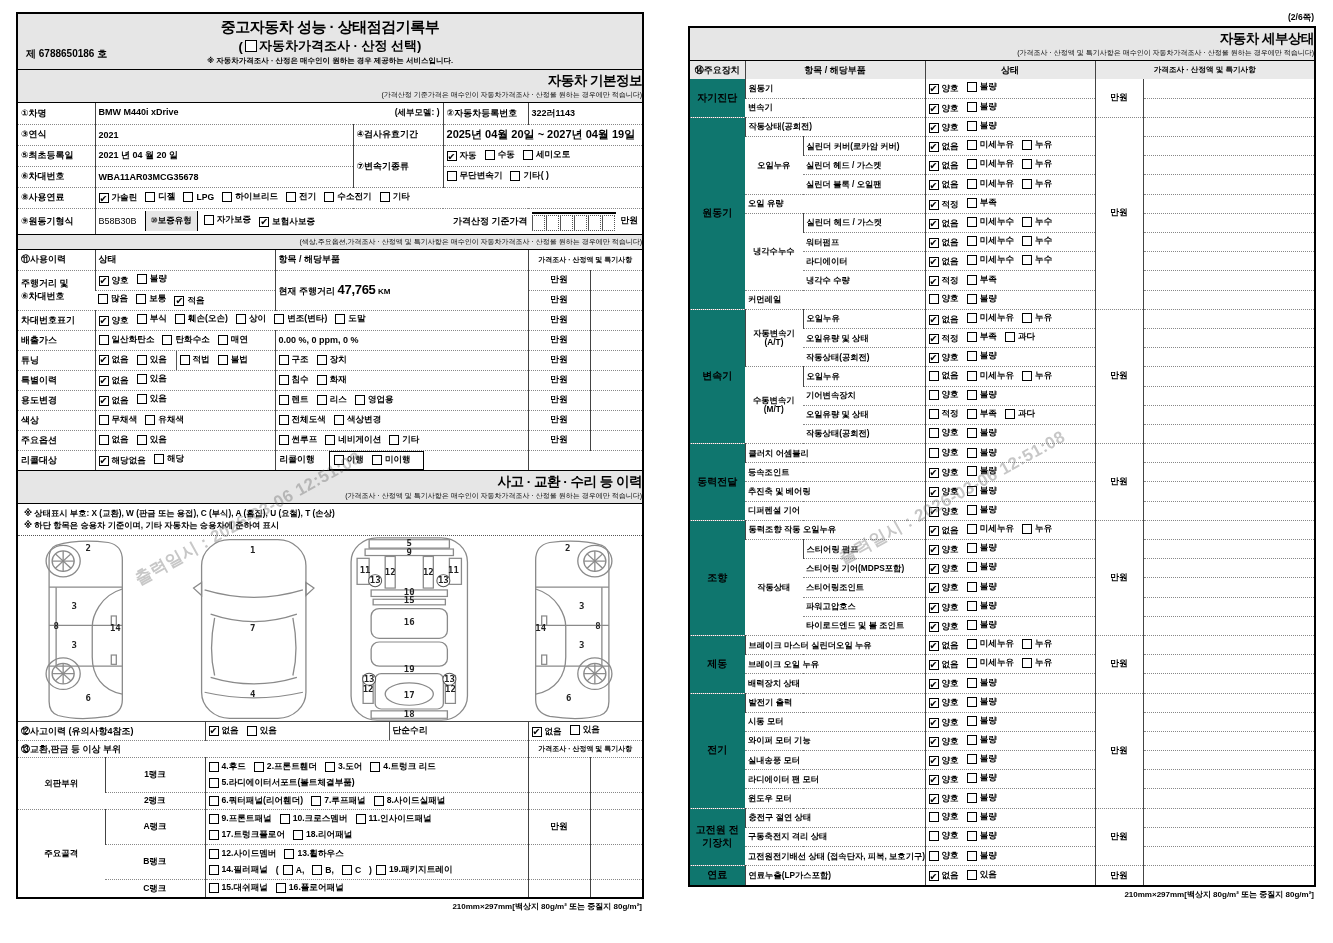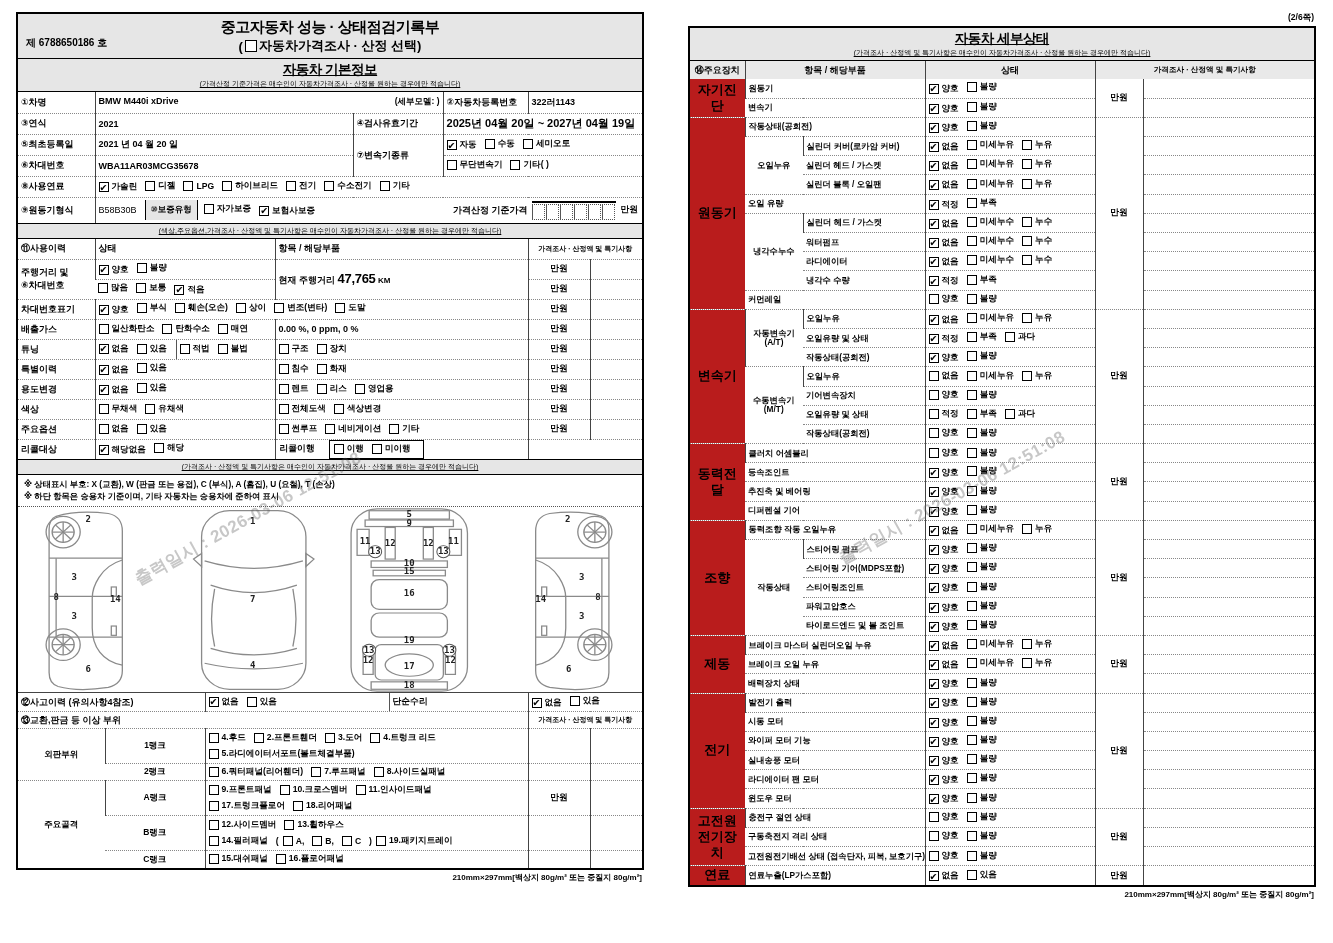--- a/index.html
+++ b/index.html
@@ -16,21 +16,21 @@
   .pgfoot { text-align:right; font-size:8px; font-weight:600; padding:2px 2px 0 0; }
 
   
   .titlebox { position:relative; background:#e6e6e6; border-bottom:1.6px solid #000; padding:4px 0 3px 0; }
   .titlebox .docno { position:absolute; left:8px; bottom:8px; font-size:10px; font-weight:700; }
   .t1 { text-align:center; font-size:15px; font-weight:700; letter-spacing:-0.5px; }
   .t2 { text-align:center; font-size:13px; font-weight:700; display:flex; align-items:center; justify-content:center; gap:2px; }
   .t3 { text-align:center; font-size:7.5px; font-weight:600; margin-top:1px; }
   .bigbox { display:inline-block; width:12px; height:12px; border:1.6px solid #000; background:#fff; }
 
-  .band { background:#e6e6e6; text-align:center; border-top:1.6px solid #000; border-bottom:1.4px solid #000; padding:2px 0;text-decoration:underline; }
+  .band { background:#e6e6e6; text-align:right; border-top:1.6px solid #000; border-bottom:1.4px solid #000; padding:2px 0; }
   .band:first-child, .titlebox + .band { border-top:none; }
   .band .bt { font-size:13.5px; font-weight:700; letter-spacing:-0.5px; }
   .band .bn { font-size:7px; font-weight:500; }
 
   table.t { border-collapse:collapse; width:100%; table-layout:fixed; }
   table.t td, table.t th { border-left:1px solid #444; border-top:1px dotted #888; font-size:9px; padding:1px 3px; overflow:hidden; white-space:nowrap; vertical-align:middle; }
   table.t td:first-child, table.t th:first-child { border-left:none; }
   table.t tr:first-child td, table.t tr:first-child th { border-top:none; }
 
   td.lab { font-weight:700; font-size:8.5px; background:#fff; }
@@ -68,21 +68,21 @@
   .diagrams svg circle.lblcirc { stroke:#555; stroke-width:1; fill:#fff; }
 
   .acc td { height:17px; }
   .acc td.rk { text-align:center; font-weight:700; font-size:8.5px; }
   .acc td.price { text-align:center; font-weight:600; font-size:8.8px; }
   .twoline div { height:16px; display:flex; align-items:center; }
 
   
   .detail th { background:#e9e9e9; font-size:8.8px; font-weight:700; height:18px; text-align:center; }
   .detail td { height:19.2px; padding:0 3px; }
-  .detail td.gcell { background:#b91c1c; text-align:center; font-weight:700; font-size:13px; white-space:normal; line-height:1.25; }
+  .detail td.gcell { background:#0f766e; text-align:center; font-weight:700; font-size:10px; white-space:normal; line-height:1.25; }
   .detail td.subcell { text-align:center; font-weight:600; font-size:8.3px; white-space:normal; line-height:1.15; }
   .detail td.itemcell { font-weight:600; font-size:8.3px; }
   .detail td.pricecell { text-align:center; font-weight:600; font-size:8.8px; }
   .detail td.extracell { }
 
   .watermark { position:absolute; white-space:nowrap; font-size:17px; font-weight:600; color:rgba(90,90,90,0.34); letter-spacing:0.5px; transform:rotate(-29deg); transform-origin:0 50%; pointer-events:none; z-index:5; }
   .wm1 { left:118px; top:555px; }
   .wm2 { left:150px; top:520px; }
 </style>
 </head>
@@ -96,20 +96,21 @@
       <div class="watermark wm1">출력일시 : 2026-03-06 12:51:08</div>
 
       <div class="titlebox">
         <div class="docno">제 6788650186 호</div>
         <div class="t1">중고자동차 성능 · 상태점검기록부</div>
         <div class="t2">
           <span>(</span>
           <span class="bigbox"></span>
           <span>자동차가격조사 · 산정 선택)</span>
         </div>
+        <div class="t3">※ 자동차가격조사 · 산정은 매수인이 원하는 경우 제공하는 서비스입니다.</div>
       </div>
 
       <div class="band">
         <div class="bt">자동차 기본정보</div>
         <div class="bn">(가격산정 기준가격은 매수인이 자동차가격조사 · 산정을 원하는 경우에만 적습니다)</div>
       </div>
 
       <table class="t basic">
         <colgroup>
             <col style="width:77px">
@@ -440,20 +441,21 @@
                     </span>
                   </span>
                 </div>
           </td>
           <td colspan="2"></td>
         </tr>
       </tbody>
         </table>
 
       <div class="band">
+        <div class="bt">사고 · 교환 · 수리 등 이력</div>
         <div class="bn">(가격조사 · 산정액 및 특기사항은 매수인이 자동차가격조사 · 산정을 원하는 경우에만 적습니다)</div>
       </div>
 
       <div class="notes">
         <div>※ 상태표시 부호:  X (교환), W (판금 또는 용접), C (부식), A (흠집), U (요철), T (손상)</div>
         <div>※ 하단 항목은 승용차 기준이며, 기타 자동차는 승용차에 준하여 표시</div>
       </div>
 
       <div class="diagrams">
         <svg width="622" height="186" viewBox="0 0 620 200" preserveAspectRatio="none">

